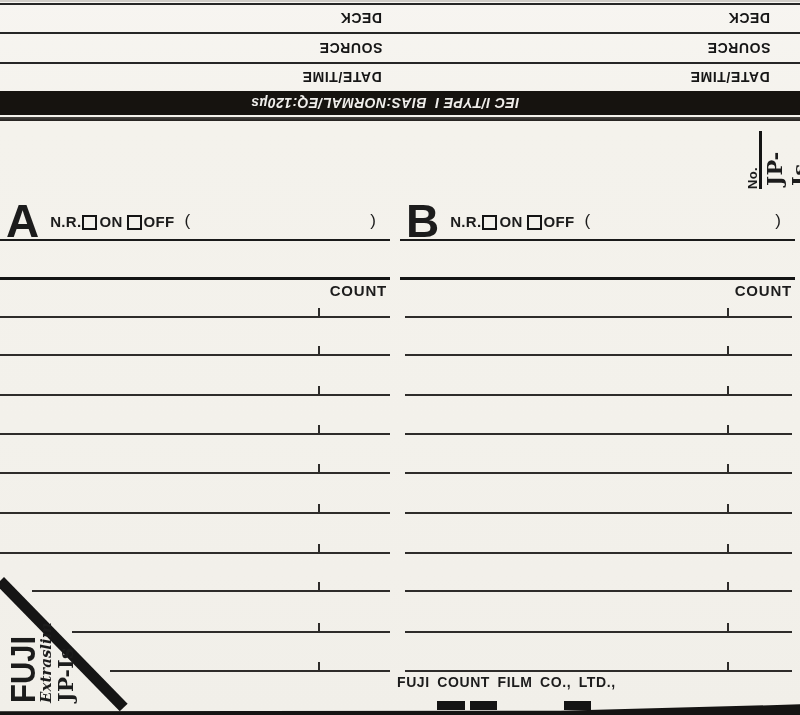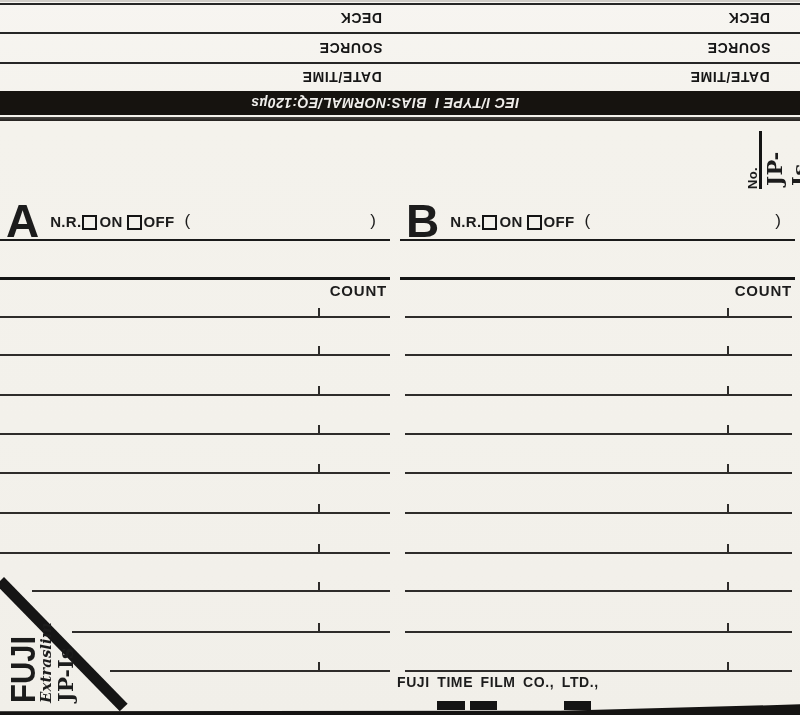--- a/index.html
+++ b/index.html
@@ -218,19 +218,19 @@
           <span class="tick" style="left: 322px;"></span>
         </div>
       </div>
   </div>
 
   <div class="diag-stripe"></div>
   <div class="rot-up fuji-brand">FUJI</div>
   <div class="rot-up extraslim">Extraslim</div>
   <div class="rot-up jp-logo">JP-Is</div>
 
-  <div class="company">FUJI TIME FILM CO., LTD.,</div>
+  <div class="company">FUJI COUNT FILM CO., LTD.,</div>
   <div class="regmark rm1"></div>
   <div class="regmark rm2"></div>
   <div class="regmark rm3"></div>
   <div class="bottom-shadow"></div>
 
 </div>
 
 </body></html>

